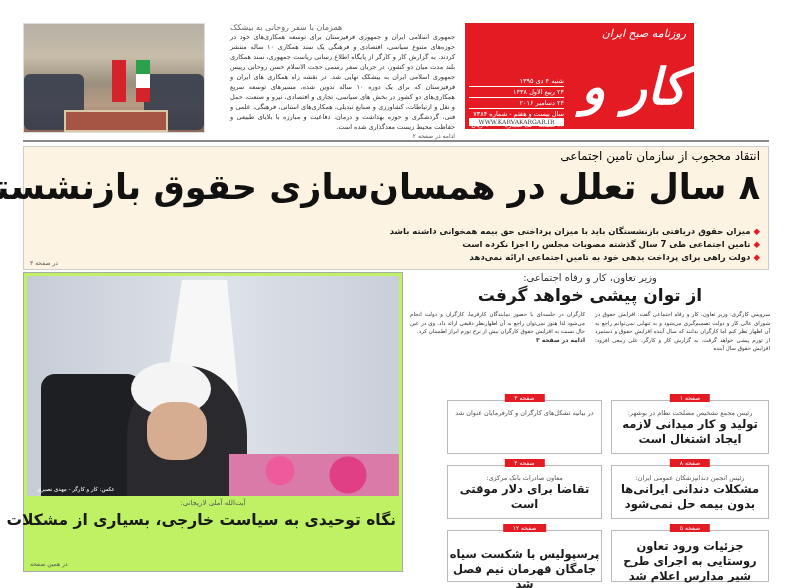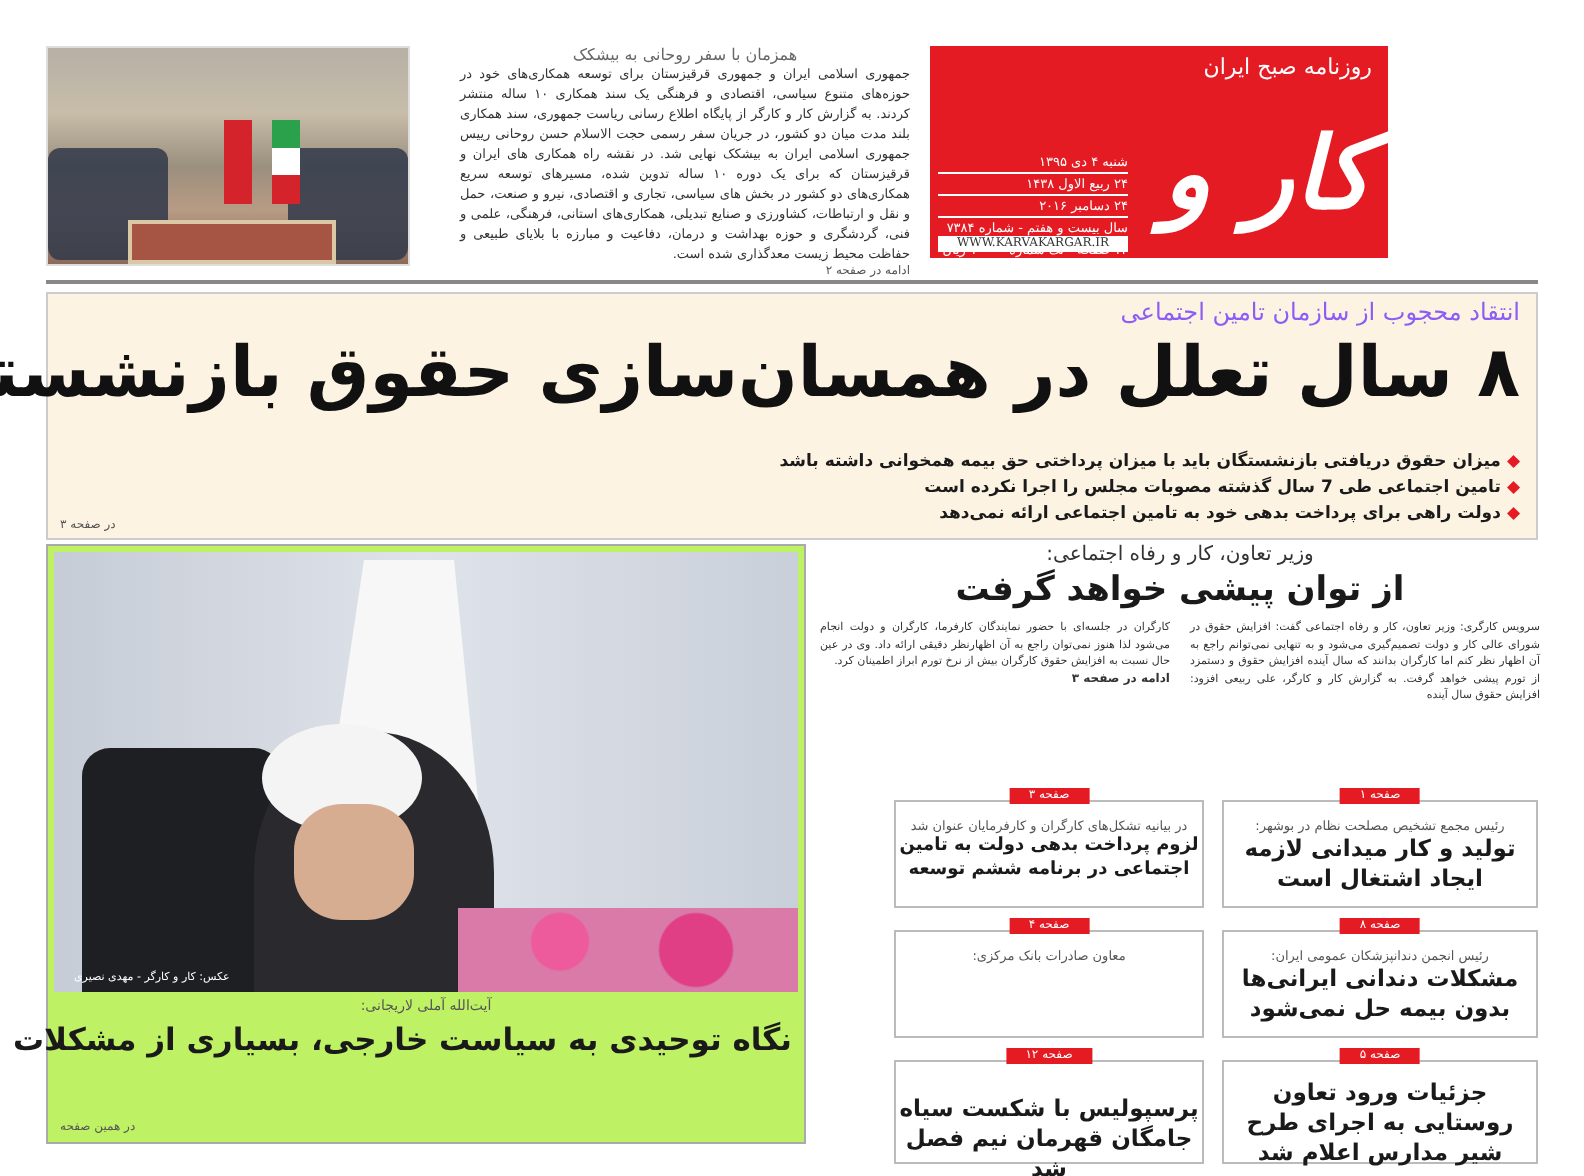--- a/index.html
+++ b/index.html
@@ -1,45 +1,45 @@
 <!DOCTYPE html>
 <html><head>
   <meta charset="utf-8">
   <style>
     * { box-sizing: border-box; margin: 0; padding: 0; }
     body { width: 792px; height: 588px; background: #fff; font-family: "DejaVu Sans", sans-serif; overflow: hidden; position: relative; direction: rtl; color: #1a1a1a; }
 
     
     .masthead { position: absolute; left: 465px; top: 23px; width: 229px; height: 106px; background: #e51b24; }
-    .mast-tag { position: absolute; right: 8px; top: 4px; color: #fff; font-size: 11px; }
+    .mast-tag { position: absolute; right: 8px; top: 4px; color: #fff; font-size: 11px; font-style: italic; }
     .mast-logo { position: absolute; right: 8px; top: 24px; color: #fff; font-size: 50px; font-weight: bold; font-style: italic; letter-spacing: -2px; line-height: 80px; }
     .mast-info { position: absolute; left: 4px; top: 53px; width: 95px; }
     .mast-info div { color: #fff; font-size: 6.5px; border-bottom: 1px solid #fff; line-height: 10px; white-space: nowrap; overflow: hidden; }
     .mast-url { position: absolute; left: 4px; bottom: 3px; width: 95px; background: #fff; color: #333; font-size: 6px; text-align: center; font-family: "DejaVu Serif", serif; line-height: 8px; direction: ltr; }
 
     
     .top-story { position: absolute; left: 230px; top: 23px; width: 225px; height: 106px; }
-    .ts-kicker { font-size: 8px; color: #666; text-align: center; }
+    .ts-kicker { font-size: 8px; color: #666; text-align: left; }
     .ts-title { font-size: 10.5px; font-weight: bold; text-align: center; margin: 1px 0 3px; }
     .ts-body { font-size: 6.5px; line-height: 10px; text-align: justify; color: #333; }
     .ts-more { font-size: 6px; color: #555; }
 
     .top-photo { position: absolute; left: 23px; top: 23px; width: 182px; height: 110px; background: linear-gradient(#b6b0a5 0%, #c7bda9 30%, #9b8f7d 55%, #b79b84 75%, #8c6a5a 100%); border: 1px solid #ddd; overflow: hidden; }
     .flag { position: absolute; width: 14px; height: 42px; top: 36px; }
     .flag.kg { left: 88px; background: #d5232b; }
     .flag.ir { left: 112px; background: linear-gradient(#2aa14a 33%, #fff 33%, #fff 66%, #d5232b 66%); }
     .rug { position: absolute; left: 40px; top: 86px; width: 104px; height: 22px; background: #a65444; border: 2px solid #d9c7a5; }
     .crowd { position: absolute; top: 50px; width: 60px; height: 56px; background: #30384a; opacity: .85; border-radius: 6px; }
     .crowd.l { left: 0; } .crowd.r { right: 0; }
 
     .divider { position: absolute; left: 23px; width: 746px; height: 2px; background: #888; }
 
     
     .banner { position: absolute; left: 23px; top: 146px; width: 746px; height: 124px; background: #fdf3e2; border: 1px solid #ccc; }
-    .bn-kicker { position: absolute; right: 8px; top: 2px; font-size: 12px; color: #8b5cf6; }
+    .bn-kicker { position: absolute; right: 8px; top: 2px; font-size: 12px; color: #000000; }
     .bn-title { position: absolute; right: 8px; top: 20px; font-size: 35px; font-weight: bold; color: #111; white-space: nowrap; letter-spacing: -1px; }
     .bn-bullets { position: absolute; right: 8px; top: 78px; }
     .bn-bullets div { font-size: 8.5px; font-weight: bold; line-height: 13px; }
     .bn-bullets span.dot { color: #e51b24; margin-left: 3px; }
     .bn-more { position: absolute; left: 6px; bottom: 3px; font-size: 6px; color: #555; }
 
     
     .main-photo-box { position: absolute; left: 23px; top: 272px; width: 380px; height: 300px; border: 1px solid #aaa; background: #bef264; }
     .main-photo { position: absolute; left: 3px; top: 3px; width: 372px; height: 220px; background: linear-gradient(90deg, #c6ccd6, #dfe3ea 50%, #c9cfd9); overflow: hidden; }
     .chair { position: absolute; left: 14px; top: 98px; width: 100px; height: 130px; background: #1e1f22; border-radius: 14px 14px 0 0; }
@@ -141,30 +141,30 @@
 </div>
 
 <div class="teaser" style="left:611px; top:400px; width:158px; height:54px;">
   <div class="pg">صفحه ۱</div>
   <div class="kick">رئیس مجمع تشخیص مصلحت نظام در بوشهر:</div>
   <div class="ttl">تولید و کار میدانی لازمه ایجاد اشتغال است</div>
 </div>
 <div class="teaser" style="left:447px; top:400px; width:155px; height:54px;">
   <div class="pg">صفحه ۳</div>
   <div class="kick">در بیانیه تشکل‌های کارگران و کارفرمایان عنوان شد</div>
-  <div class="ttl small">لزوم پرداخت بدهی دولت به تامین اجتماعی در برنامه ششم توسعه</div>
 </div>
 <div class="teaser" style="left:611px; top:465px; width:158px; height:54px;">
   <div class="pg">صفحه ۸</div>
   <div class="kick">رئیس انجمن دندانپزشکان عمومی ایران:</div>
   <div class="ttl">مشکلات دندانی ایرانی‌ها بدون بیمه حل نمی‌شود</div>
 </div>
 <div class="teaser" style="left:447px; top:465px; width:155px; height:54px;">
   <div class="pg">صفحه ۴</div>
   <div class="kick">معاون صادرات بانک مرکزی:</div>
+  <div class="ttl">تقاضا برای دلار موقتی است</div>
 </div>
 <div class="teaser" style="left:611px; top:530px; width:158px; height:52px;">
   <div class="pg">صفحه ۵</div>
   <div class="ttl" style="margin-top:8px">جزئیات ورود تعاون روستایی به اجرای طرح شیر مدارس اعلام شد</div>
 </div>
 <div class="teaser" style="left:447px; top:530px; width:155px; height:52px;">
   <div class="pg">صفحه ۱۲</div>
   <div class="ttl" style="margin-top:16px">پرسپولیس با شکست سیاه جامگان قهرمان نیم فصل شد</div>
 </div>
 

